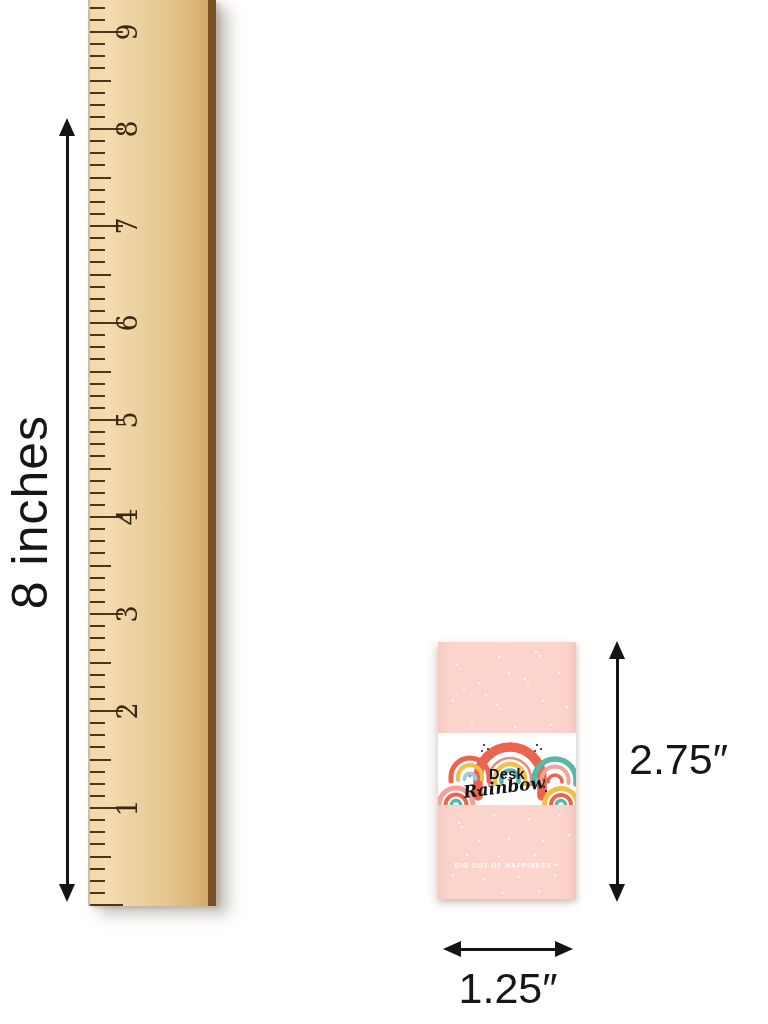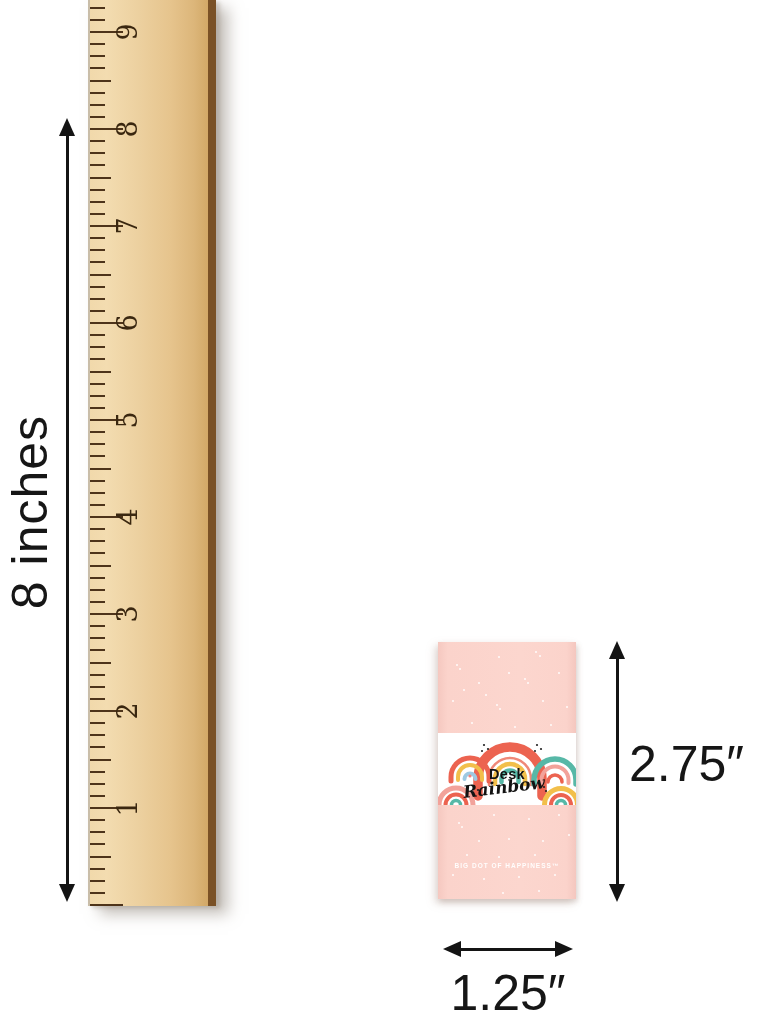--- a/index.html
+++ b/index.html
@@ -34,21 +34,21 @@
   .harrow .head-right{position:absolute;right:0;top:50%;margin-top:-8px;width:0;height:0;
     border-top:8px solid transparent;border-bottom:8px solid transparent;border-left:18px solid var(--ann,#141414);}
 
   .arrow-8in{left:57px;top:118px;width:20px;height:784px;}
   .arrow-275{left:607px;top:641px;width:20px;height:261px;}
   .arrow-125{left:443px;top:939px;width:130px;height:20px;}
 
   
   .label-8inches{position:absolute;left:-120px;top:482px;width:300px;height:60px;line-height:60px;
     text-align:center;font-size:50px;transform:rotate(-90deg);color:#161616;letter-spacing:1px;}
-  .dim-label{position:absolute;font-size:50px;color:#161616;letter-spacing:0px;}
+  .dim-label{position:absolute;font-size:43px;color:#161616;letter-spacing:0px;}
   .dim-275{left:629px;top:735px;}
   .dim-125{left:408px;top:964px;width:200px;text-align:center;}
   .caption{position:absolute;left:0;top:938px;width:345px;text-align:center;
     font-size:36px;line-height:43px;color:#1b1b1b;}
 
   
   .wrapper{position:absolute;left:438px;top:642px;width:138px;height:257px;
     background:linear-gradient(90deg,#f5c8c0 0%,var(--wrapper-pink,#fbd3cb) 7%,#fcd6ce 60%,var(--wrapper-pink,#fbd3cb) 93%,#f4c7bf 100%);
     box-shadow:-3px 4px 8px rgba(165,140,130,.35), 2px 3px 5px rgba(165,140,130,.3);
     overflow:hidden;}

